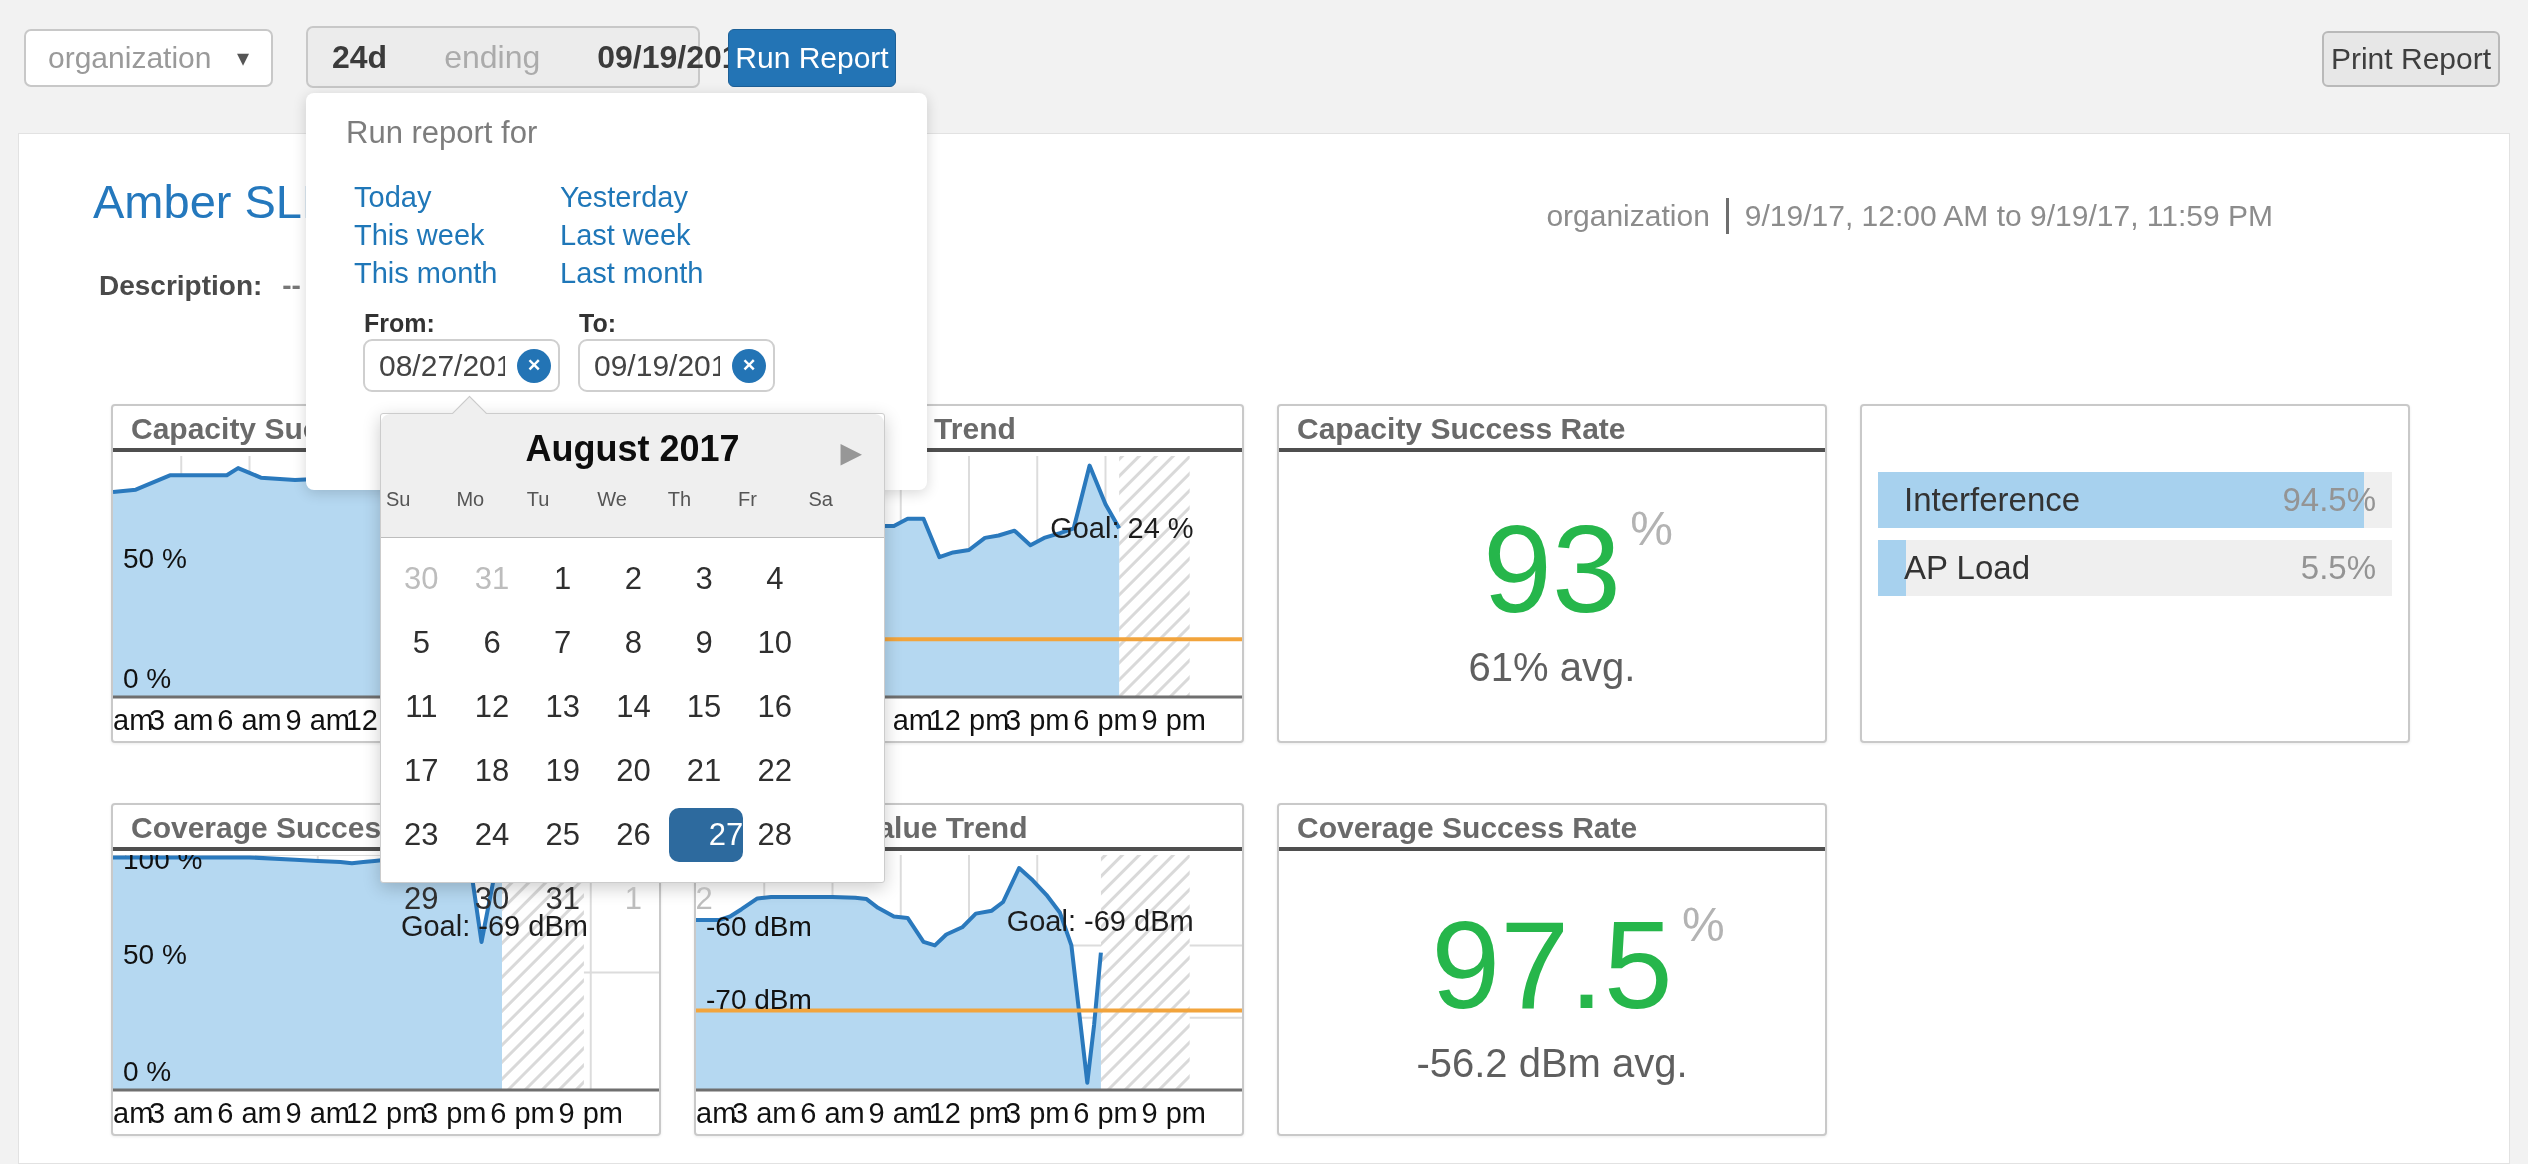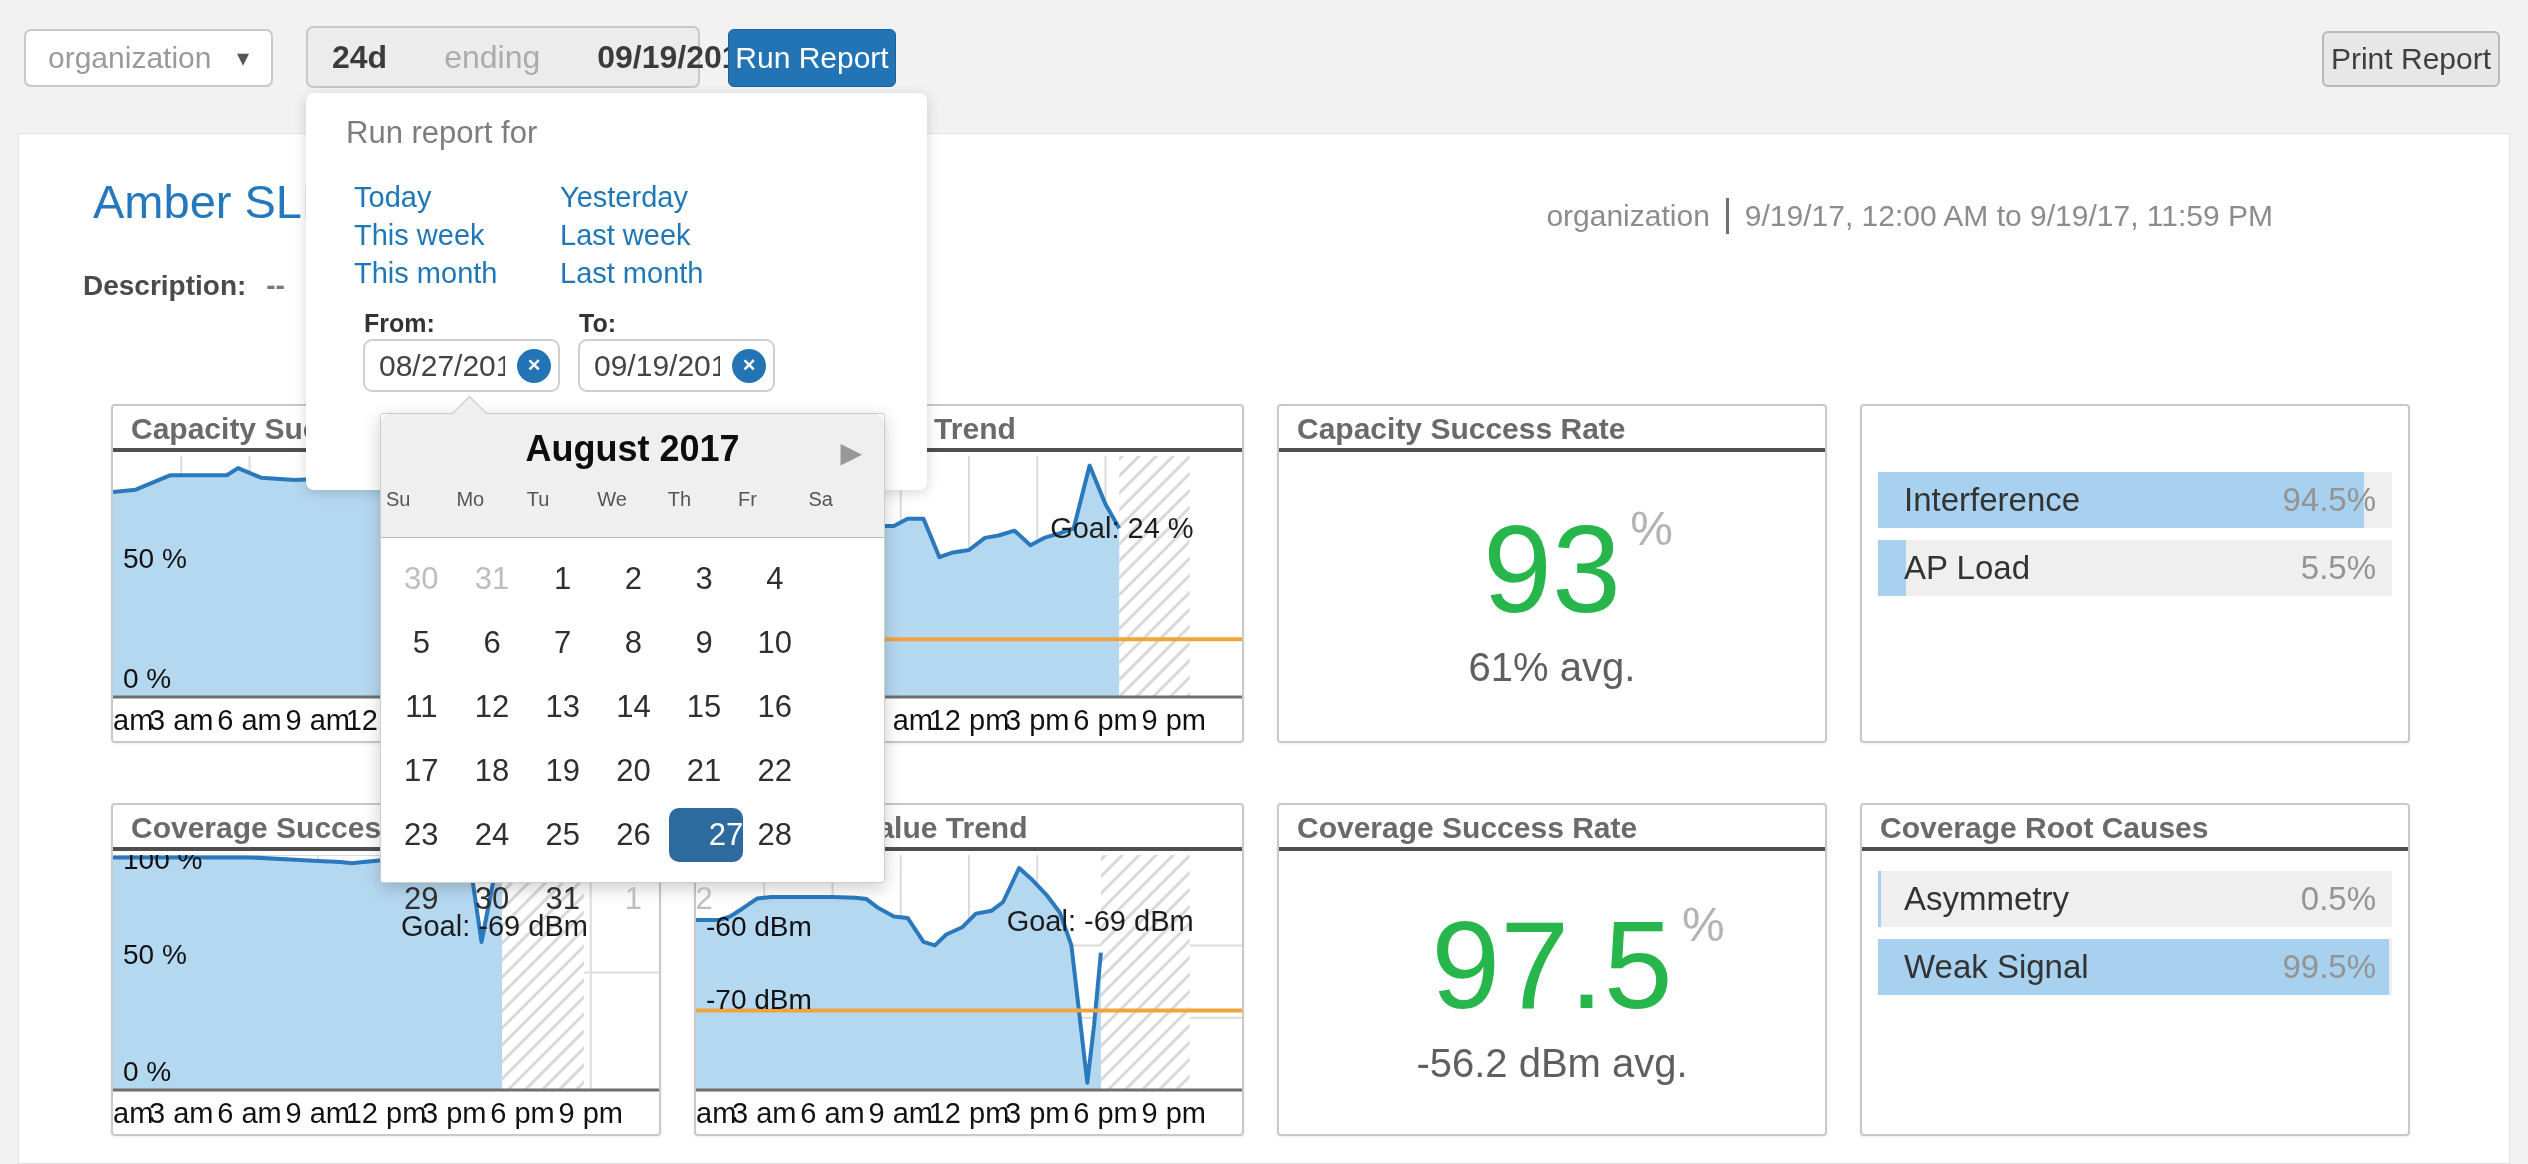--- a/index.html
+++ b/index.html
@@ -18,21 +18,21 @@
   .caret { margin-left:auto; color:#555; font-size:24px; }
   .btn { position:absolute; border-radius:6px; font-size:30px; display:flex; align-items:center; justify-content:center; cursor:pointer; }
   .btn-run { left:728px; top:29px; width:168px; height:58px; background:#2374b5; border:1px solid #1d6097; color:#fff; }
   .btn-print { left:2322px; top:31px; width:178px; height:56px; background:#e7e7e7; border:2px solid #b9b9b9; color:#3f3f3f; }
 
   
   .panel { position:absolute; left:18px; top:133px; width:2492px; height:1031px; background:#fff; border:1px solid #e2e2e2; }
   .report-title { position:absolute; left:74px; top:40px; font-size:47px; color:#2478bd; }
   .scope-range { position:absolute; top:64px; right:236px; font-size:30px; color:#8c8c8c; display:flex; align-items:center; }
   .scope-range .sep { display:inline-block; width:0; height:36px; border-left:3px solid #6e6e6e; margin:0 16px; }
-  .desc { position:absolute; left:64px; top:136px; font-size:28px; }
+  .desc { position:absolute; left:80px; top:136px; font-size:28px; }
   .desc .dl { font-weight:bold; color:#4a4a4a; }
   .desc .dv { color:#777; margin-left:12px; font-weight:bold; }
 
   
   .card { position:absolute; width:550px; background:#fff; border:2px solid #c9c9c9; border-radius:4px; box-shadow:0 1px 3px rgba(0,0,0,.08); }
   .row1 { top:270px; height:339px; }
   .row2 { top:669px; height:333px; }
   .c1 { left:92px; } .c2 { left:675px; } .c3 { left:1258px; } .c4 { left:1841px; }
   .card-title { height:46px; line-height:46px; padding-left:18px; font-size:30px; font-weight:bold; color:#6a6a6a; border-bottom:4px solid #4f4f4f; white-space:nowrap; overflow:hidden; }
   .chart { position:absolute; left:0; right:0; top:50px; bottom:0; overflow:hidden; }
@@ -265,35 +265,20 @@
             <text x="477.75" y="268" text-anchor="middle" font-size="29" fill="#111">9 pm</text>
           </svg></div>
     </div>
     <div class="card row2 c3">
       <div class="card-title">Coverage Success Rate</div>
       <div class="big-wrap">
         <div class="big-num"><span>97.5</span><span class="big-unit">%</span></div>
         <div class="big-sub">-56.2 dBm avg.</div>
       </div>
     </div>
-    <div class="card row2 c4">
-      <div class="card-title">Coverage Root Causes</div>
-      <div class="rc-body">
-        <div class="rc-row">
-          <div class="rc-fill" style="width: 0.5%;"></div>
-          <span class="rc-label">Asymmetry</span>
-          <span class="rc-val">0.5%</span>
-        </div>
-        <div class="rc-row">
-          <div class="rc-fill" style="width: 99.5%;"></div>
-          <span class="rc-label">Weak Signal</span>
-          <span class="rc-val">99.5%</span>
-        </div>
-      </div>
-    </div>
   </div>
 
   <div class="popup">
     <div class="popup-title">Run report for</div>
     <div class="quick">
       <a>Today</a>
       <a>Yesterday</a>
       <a>This week</a>
       <a>Last week</a>
       <a>This month</a>

